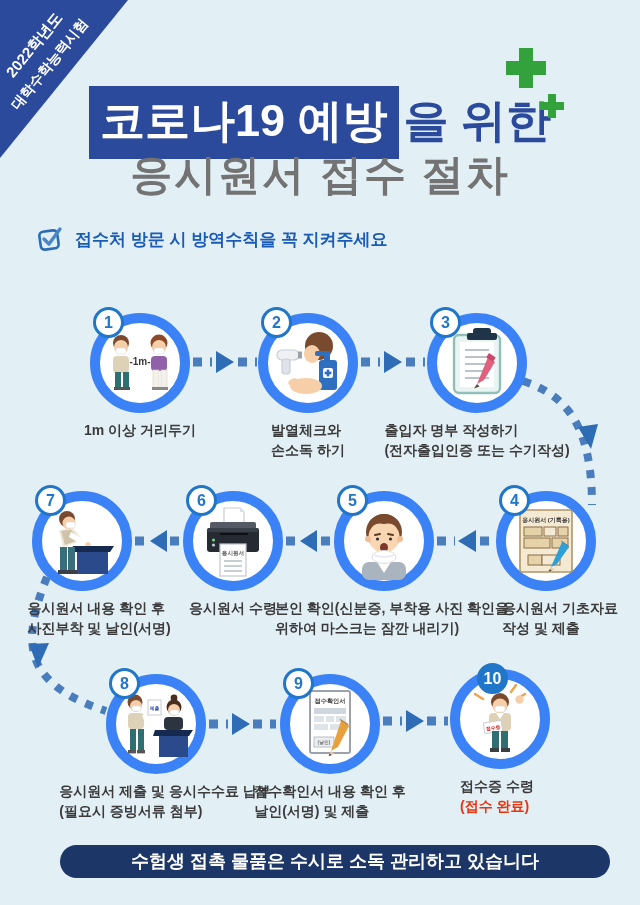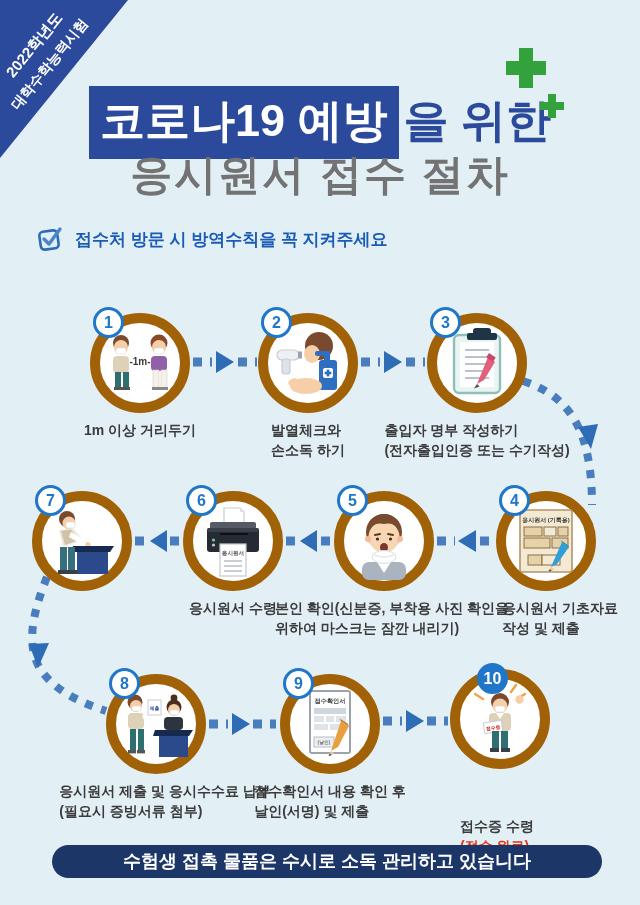--- a/index.html
+++ b/index.html
@@ -22,37 +22,37 @@
   .cross::before{content:"";position:absolute;left:33%;top:0;width:34%;height:100%;background:#33a23c;}
   .cross::after{content:"";position:absolute;top:33%;left:0;height:34%;width:100%;background:#33a23c;}
   .cross-big{left:506px;top:48px;width:40px;height:40px;}
   .cross-small{left:540px;top:94px;width:24px;height:24px;}
   
   .notice{position:absolute;left:36px;top:224px;display:flex;align-items:center;gap:9px;z-index:4;}
   .notice .txt{color:#1a5cb5;font-weight:bold;font-size:17px;white-space:nowrap;}
   
   .step{position:absolute;width:100px;height:100px;z-index:3;}
   .circle{position:absolute;left:0;top:0;width:100px;height:100px;box-sizing:border-box;
-    background:#ffffff;border:10px solid #a16207;border-radius:50%;
+    background:#ffffff;border:10px solid #3b82f6;border-radius:50%;
     display:flex;align-items:center;justify-content:center;}
   .circle svg{display:block;}
   .badge{position:absolute;left:3px;top:-6px;width:31px;height:31px;box-sizing:border-box;
     background:#ffffff;border:3px solid #2076c8;border-radius:50%;color:#2076c8;
     font-weight:bold;font-size:16px;display:flex;align-items:center;justify-content:center;z-index:6;}
   .badge.filled{background:#2076c8;color:#ffffff;margin-left:24px;}
   .cap{position:absolute;top:107px;left:50px;transform:translateX(-50%);text-align:left;
     color:#3b3b3b;font-weight:bold;font-size:14px;line-height:20px;white-space:nowrap;}
   .cap .red{color:#e8340c;}
   
   .arrows{position:absolute;left:0;top:0;z-index:1;}
   .dash{stroke:#4a7dbd;stroke-width:9;stroke-dasharray:9 8;fill:none;}
   .dashc{stroke:#4a7dbd;stroke-width:8;stroke-dasharray:8 9;fill:none;}
   .tri{fill:#2e6cb5;}
   
-  .footer{position:absolute;left:52px;top:845px;width:550px;height:33px;background:#1c3667;
+  .footer{position:absolute;left:60px;top:845px;width:550px;height:33px;background:#1c3667;
     border-radius:17px;color:#ffffff;font-weight:bold;font-size:18px;line-height:33px;
     text-align:center;z-index:4;white-space:nowrap;}
 </style>
 </head>
 <body>
 
 <div class="poster">
 
   <svg class="arrows" width="640" height="905" viewBox="0 0 640 905">
 
@@ -277,20 +277,24 @@
         <polygon points="18,29 28,27.5 36,38 22,43" fill="#cfc4aa"></polygon>
         <polygon points="28,30 45,40 43,45 26,35" fill="#ffffff"></polygon>
         <circle cx="45" cy="42.5" r="2.6" fill="#f6cfa8"></circle>
         <polygon points="30,44 71,44 67,50 28,50" fill="#16294f"></polygon>
         <rect x="34" y="50" width="31" height="22" fill="#2b4a8c"></rect>
         <rect x="17" y="45" width="7" height="25" fill="#37707c"></rect>
         <rect x="25" y="45" width="7" height="25" fill="#37707c"></rect>
         <rect x="15" y="68" width="10" height="4" fill="#3a3f46"></rect>
           <rect x="24" y="68" width="10" height="4" fill="#3a3f46"></rect>
       </svg>
+    </div>
+    <div class="cap" style="left:67px;">
+      <div>응시원서 내용 확인 후</div>
+        <div>사진부착 및 날인(서명)</div>
     </div>
   </div>
 
   <div class="step" style="left:106px;top:674px;">
     <div class="badge">8</div>
     <div class="circle">
       <svg width="78" height="78" viewBox="0 0 78 78">
         <circle cx="18" cy="17" r="7.5" fill="#7a4a2e"></circle>
           <circle cx="19" cy="21" r="6" fill="#f6cfa8"></circle>
         <rect x="15" y="21" width="9" height="5" rx="2" fill="#ffffff" stroke="#d8dce0" stroke-width="0.6"></rect>
@@ -365,21 +369,21 @@
         <g transform="rotate(-8 32 47)">
           <rect x="23" y="41.5" width="18" height="11" rx="1" fill="#ffffff" stroke="#c8ccd4" stroke-width="1"></rect>
           <text x="32" y="49.5" text-anchor="middle" font-size="4.8" font-weight="bold" fill="#cc2222">접수증</text>
         </g>
         <rect x="31" y="51" width="7" height="18" fill="#2e6f72"></rect>
           <rect x="40" y="51" width="7" height="18" fill="#2e6f72"></rect>
         <rect x="29" y="68" width="9" height="4" fill="#3a3f46"></rect>
           <rect x="40" y="68" width="9" height="4" fill="#3a3f46"></rect>
       </svg>
     </div>
-    <div class="cap" style="left:47px;margin-top:40px;">
+    <div class="cap" style="left:47px;">
       <div>접수증 수령</div>
         <div class="red">(접수 완료)</div>
     </div>
   </div>
 
   <div class="footer">수험생 접촉 물품은 수시로 소독 관리하고 있습니다</div>
 
 </div>
 
 </body></html>

